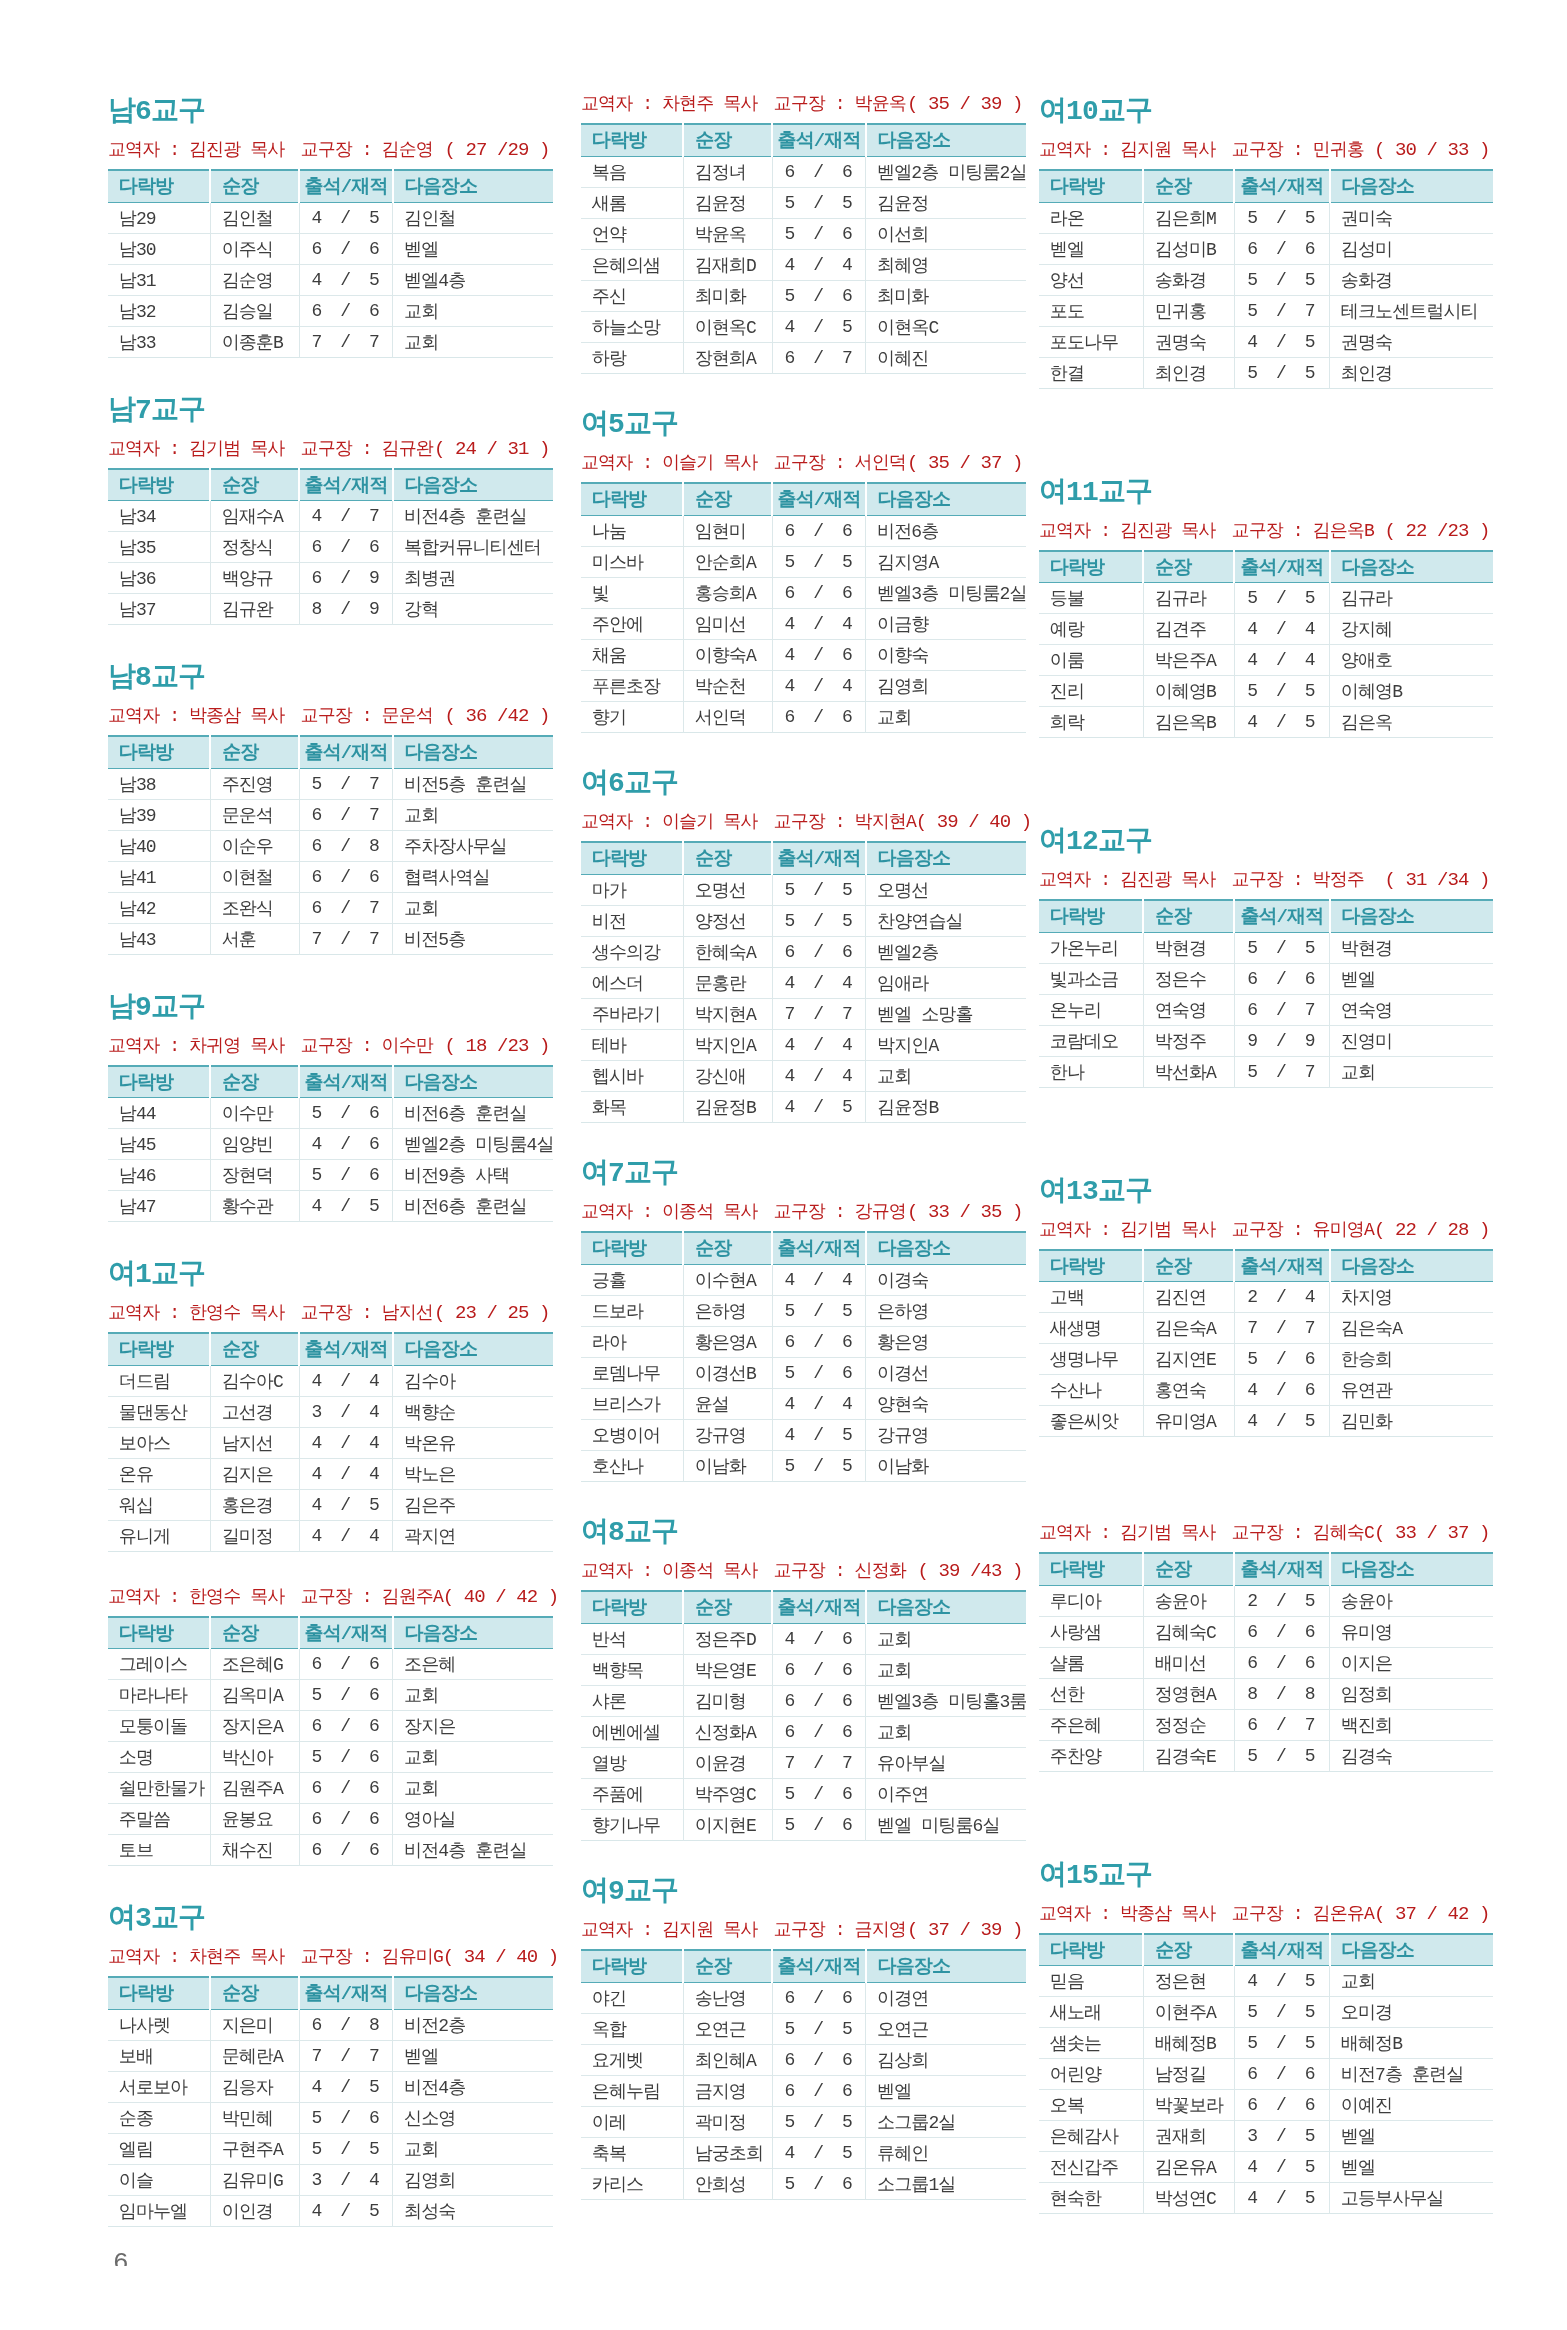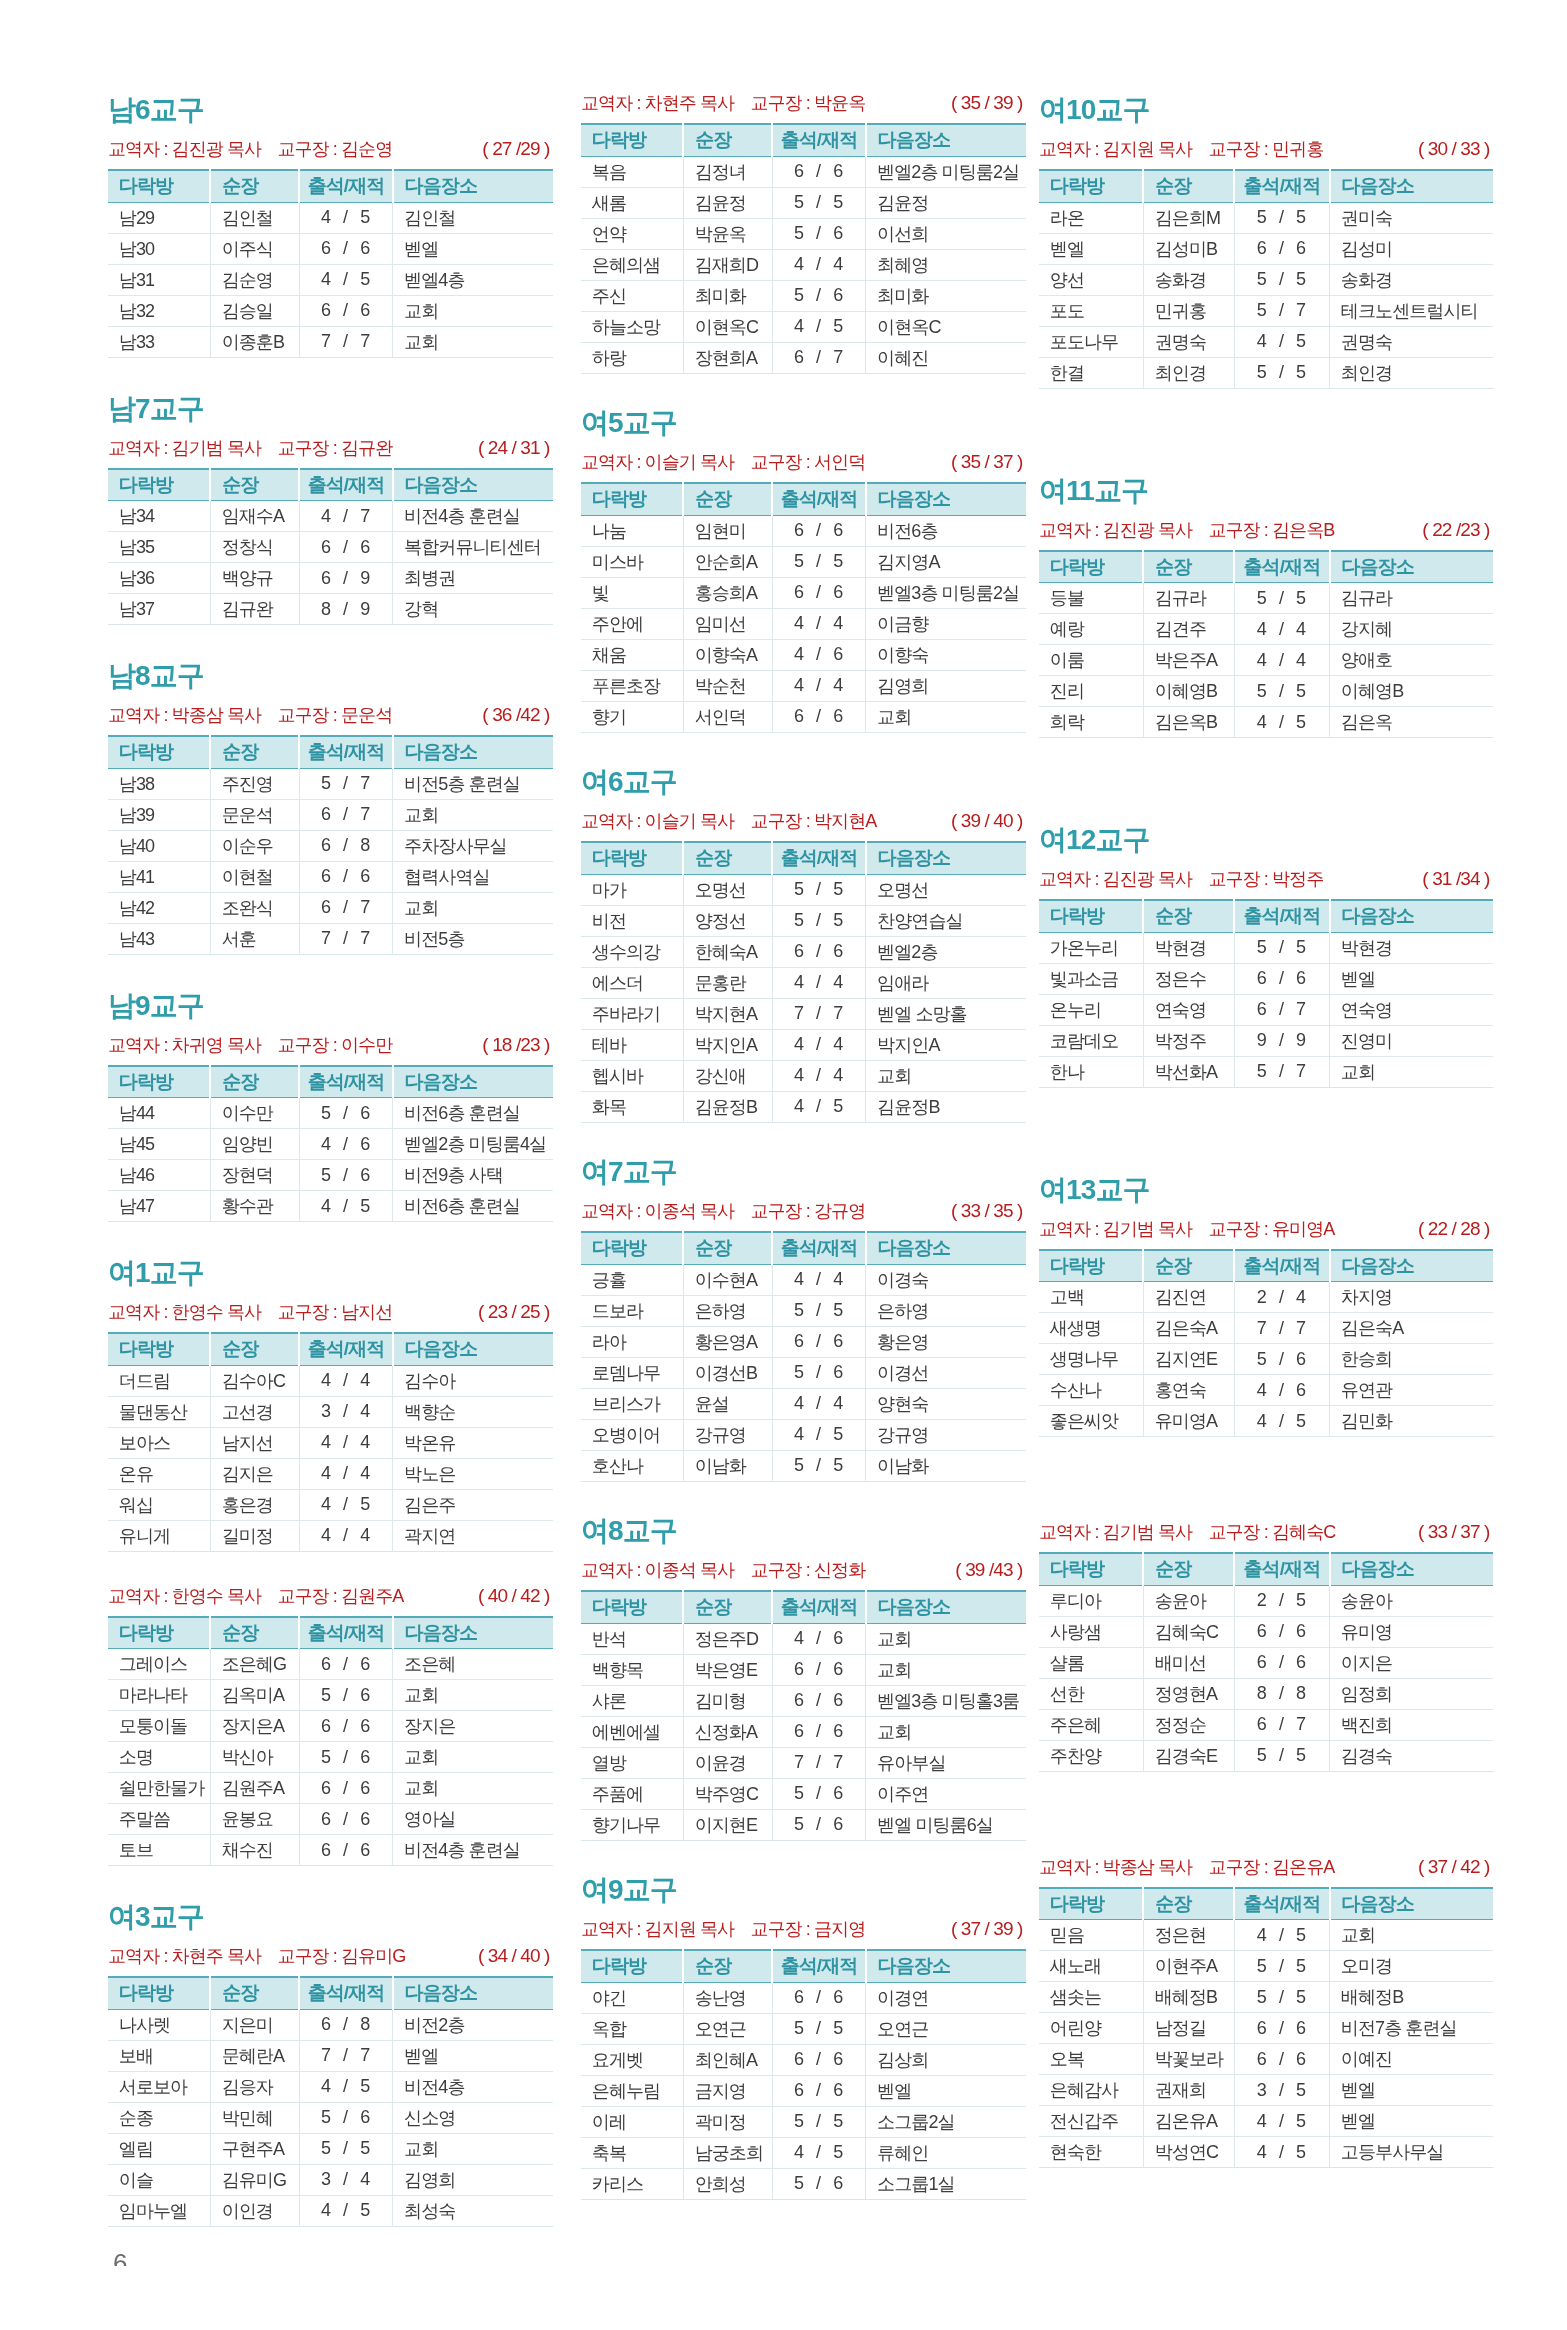--- a/index.html
+++ b/index.html
@@ -1,17 +1,17 @@
 <!DOCTYPE html>
 <html lang="ko" style="font-size:14.4px"><head>
 <meta charset="utf-8">
 <style>
   html,body{margin:0;padding:0;background:#ffffff;}
   .page{position:relative;width:1568px;height:2266px;background:#ffffff;overflow:hidden;
-        font-family:Liberation Sans, sans-serif;}
+        font-family:Liberation Mono, monospace;}
   .col{position:absolute;top:91px;}
   .col-left{left:108px;width:445px;}
   .col-mid{left:581px;width:445px;}
   .col-right{left:1039px;width:454px;}
   .col-left .district{margin-bottom:32px;}
   .col-mid .district{margin-bottom:30.5px;}
   .col-right .district{margin-bottom:83px;}
   .district-title{margin:0 0 8px 0;font-size:28px;font-weight:bold;color:#2f9daa;letter-spacing:-0.9px;}
   .district-sub{display:flex;justify-content:space-between;align-items:baseline;margin-bottom:8px;
                 font-size:18px;color:#b91c1c;letter-spacing:-0.9px;white-space:nowrap;}
@@ -1137,20 +1137,21 @@
             <tr>
               <td>주찬양</td>
               <td>김경숙E</td>
               <td class="att">5 / 5</td>
               <td>김경숙</td>
             </tr>
           </tbody>
         </table>
       </section>
       <section class="district">
+        <h2 class="district-title">여15교구</h2>
         <div class="district-sub">
           <span class="sub-left">교역자 : 박종삼 목사  교구장 : 김온유A</span>
           <span class="sub-count">( 37 / 42 )</span>
         </div>
         <table class="roster">
           <colgroup>
             <col class="c1">
             <col class="c2">
             <col class="c3">
             <col class="c4">

